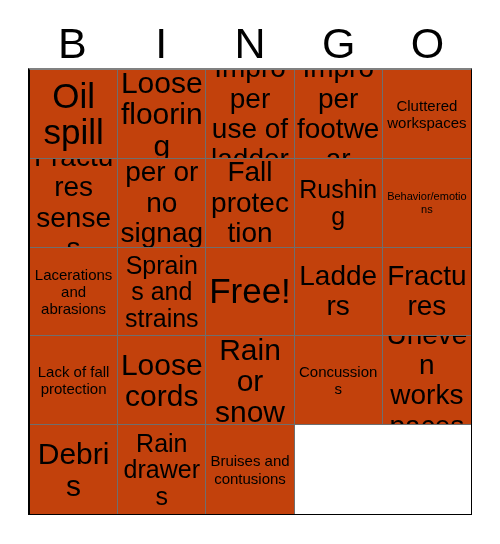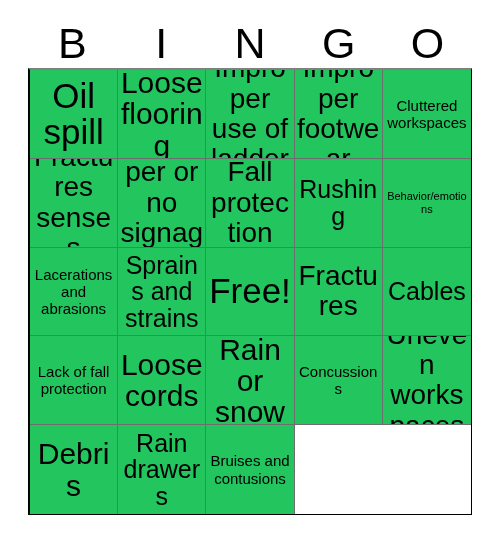--- a/index.html
+++ b/index.html
@@ -59,21 +59,21 @@
   }
   .cell {
     position: relative;
     border-right: 1px solid #6e6e6e;
     border-bottom: 1px solid #6e6e6e;
     box-sizing: border-box;
     display: flex;
     align-items: center;
     padding: 11px 2px;
     overflow: hidden;
-    background: #22c55e;
+    background: #c2410c;
   }
   .cell:nth-child(5n) { border-right: none; }
   .cell:nth-child(n+21) { border-bottom: none; }
   .cell-text {
     display: block;
     width: 100%;
     text-align: center;
     line-height: 1.04;
     font-weight: 400;
     color: #000000;
@@ -138,26 +138,26 @@
     <div class="cell">
         <span class="cell-text fs-s">Lacerations and abrasions</span>
       </div>
     <div class="cell">
         <span class="cell-text fs-l">Sprains and strains</span>
       </div>
     <div class="cell">
         <span class="cell-text fs-xxl">Free!</span>
       </div>
     <div class="cell">
+        <span class="cell-text fs-m">Ladders</span>
+      </div>
+    <div class="cell">
         <span class="cell-text fs-m">Fractures</span>
       </div>
 
-    <div class="cell">
-        <span class="cell-text fs-l">Cables</span>
-      </div>
     <div class="cell">
         <span class="cell-text fs-s">Lack of fall protection</span>
       </div>
     <div class="cell">
         <span class="cell-text fs-xl">Loose cords</span>
       </div>
     <div class="cell">
         <span class="cell-text fs-xl">Rain or snow</span>
       </div>
 

